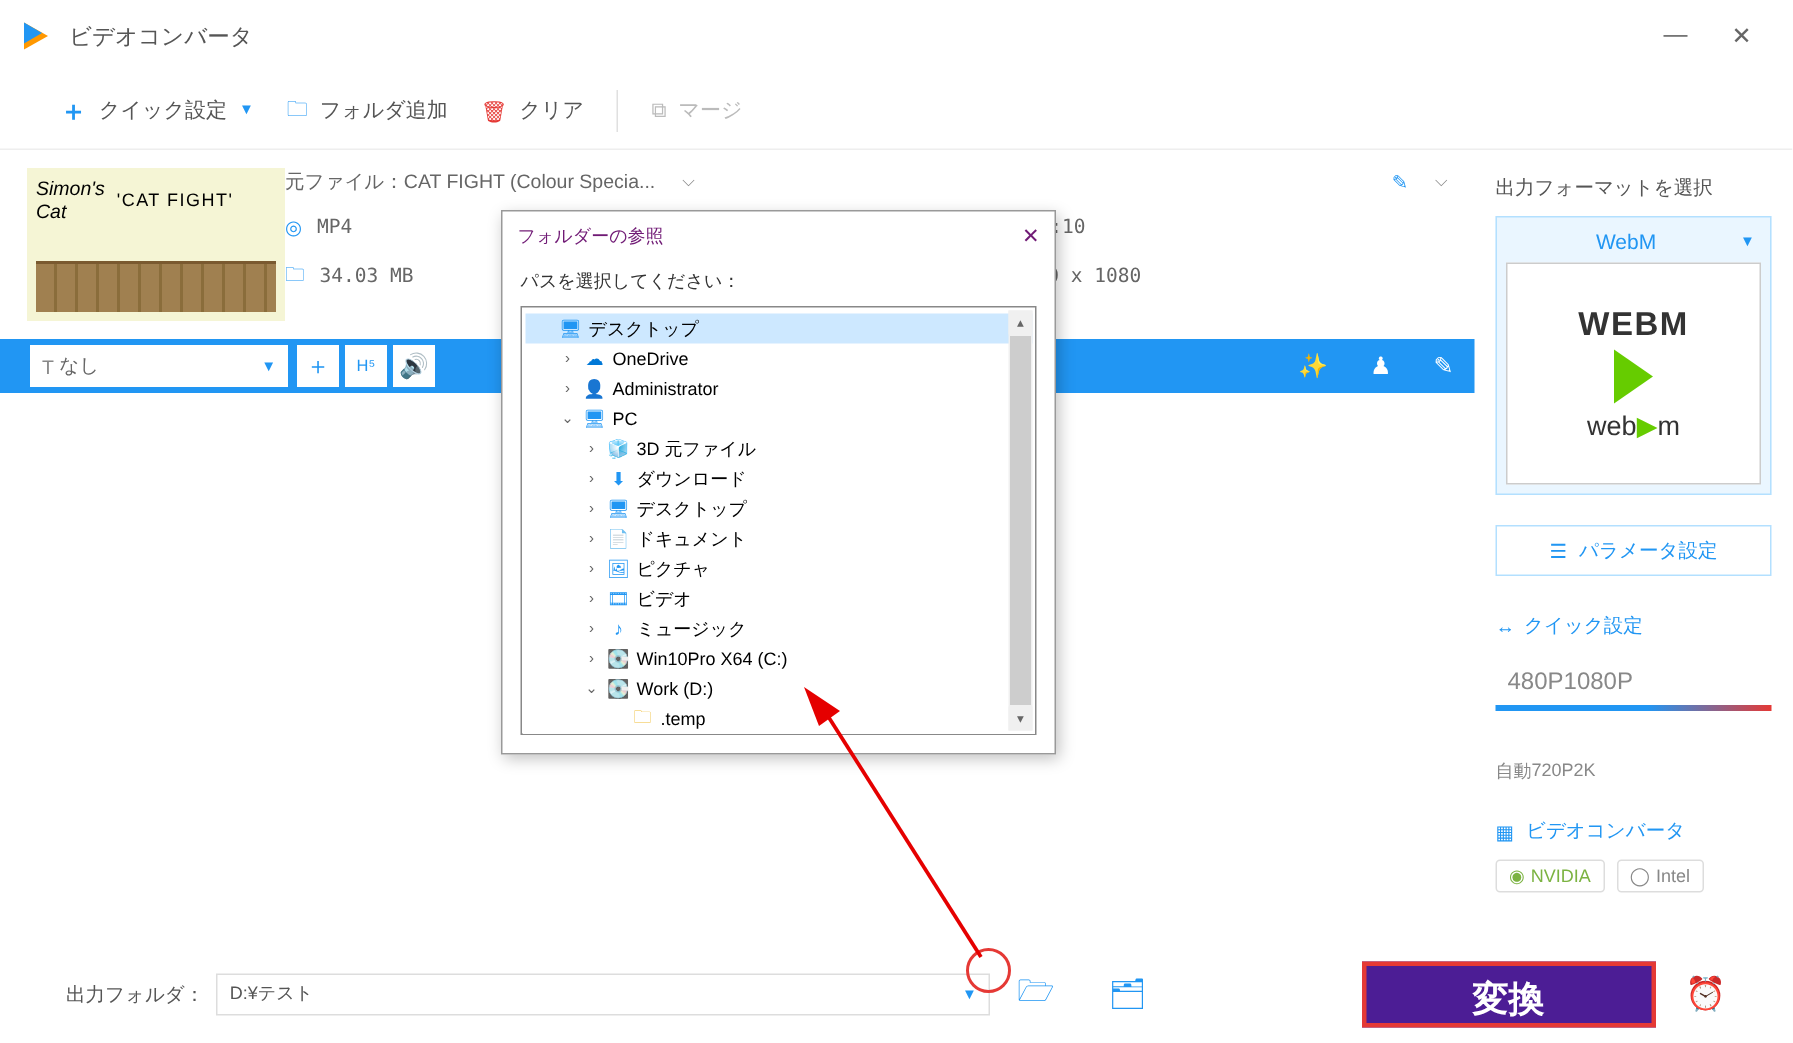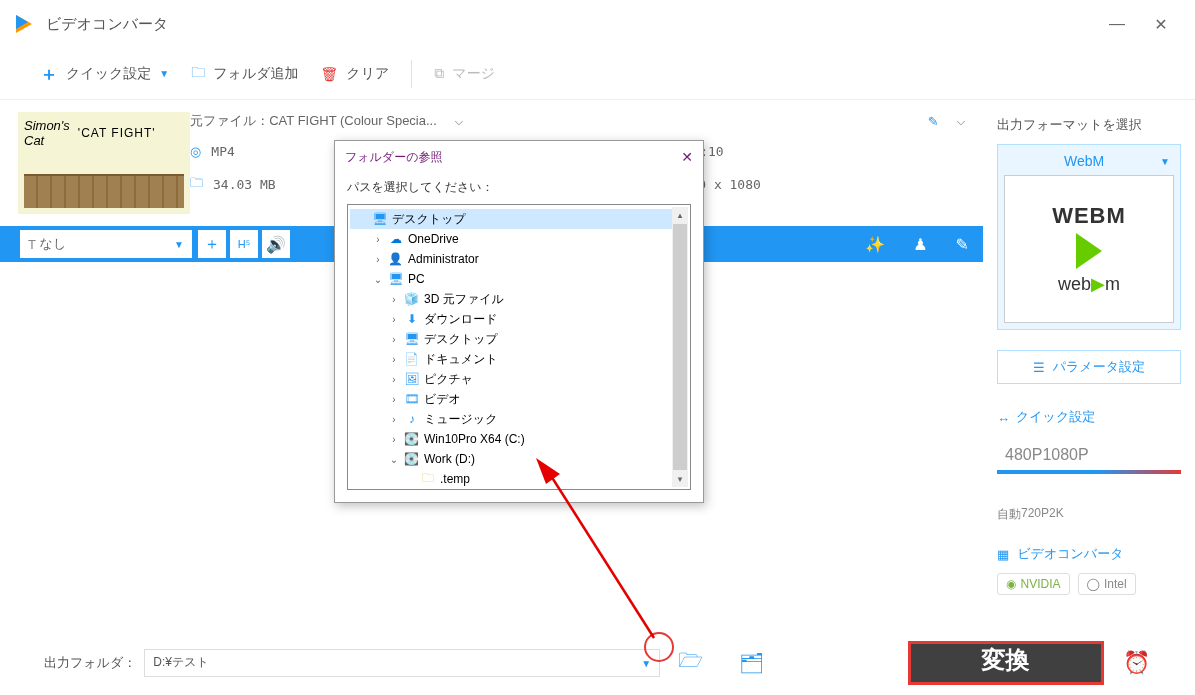--- a/index.html
+++ b/index.html
@@ -69,21 +69,21 @@
 .nv { color: #7cb342; }
 .intel { color: #888; }
 
 
 .bottom { position: absolute; bottom: 0; left: 0; right: 0; height: 65px; display: flex; align-items: center; padding: 0 44px; }
 .bottom .lbl { font-size: 13px; color: #555; margin-right: 8px; }
 .pathbox { border: 1px solid #ddd; height: 28px; width: 516px; padding: 0 8px; font-size: 12px; color: #555; display:flex; align-items:center; position:relative;}
 .pathbox .dd { color: #2196f3; font-size: 10px; position:absolute; right:8px; top:8px;}
 .circlebtn { width: 30px; height: 30px; border: 2px solid #e53935; border-radius: 50%; position: absolute; left: 644px; bottom: 33px; pointer-events:none;}
 .bic { color: #2196f3; font-size: 20px; margin: 0 18px; cursor: pointer; }
-.convbtn { width: 196px; height: 44px; background: #404040; border: 3px solid #e53935; color: #fff; font-size: 24px; font-weight: bold; display: flex; align-items: flex-start; justify-content: center; cursor: pointer; }
+.convbtn { width: 196px; height: 44px; background: #4c1d95; border: 3px solid #e53935; color: #fff; font-size: 24px; font-weight: bold; display: flex; align-items: flex-end; justify-content: center; cursor: pointer; }
 .alarm { color: #2196f3; font-size: 22px; margin-left: 20px; cursor: pointer; }
 
 
 .dialog { position: absolute; left: 334px; top: 140px; width: 370px; background: #fff; border: 1px solid #999; box-shadow: 2px 3px 10px rgba(0,0,0,0.25); z-index: 100; }
 .dlg-title { height: 32px; display: flex; align-items: center; padding: 0 10px; font-size: 12px; color: #701a75; gap: 48px; }
 .dlg-title .x { margin-left: auto; cursor: pointer; font-size: 14px; }
 .dlg-body { padding: 6px 12px 12px 12px; }
 .dlg-body .prompt { font-size: 12px; color: #333; margin-bottom: 8px; }
 .tree { border: 1px solid #888; height: 286px; overflow: auto; font-size: 12px; padding: 4px 2px; background: #fff; }
 .tree .tr { display: flex; align-items: center; height: 20px; gap: 4px; cursor: pointer; white-space: nowrap;}

